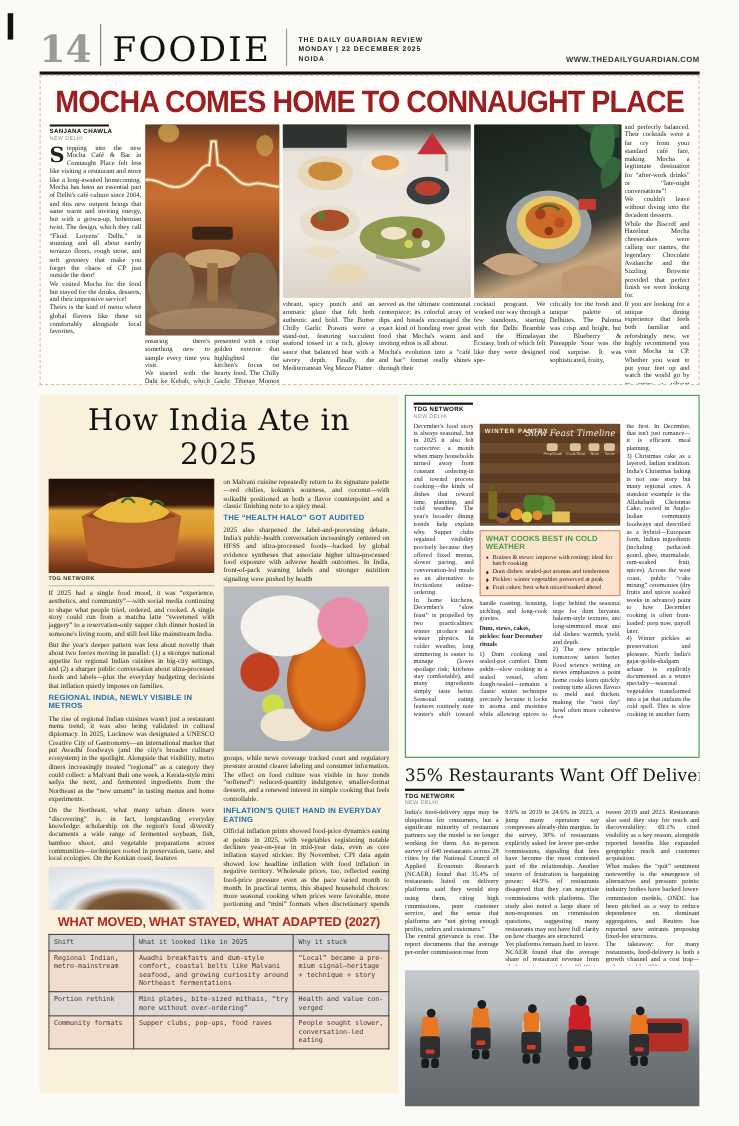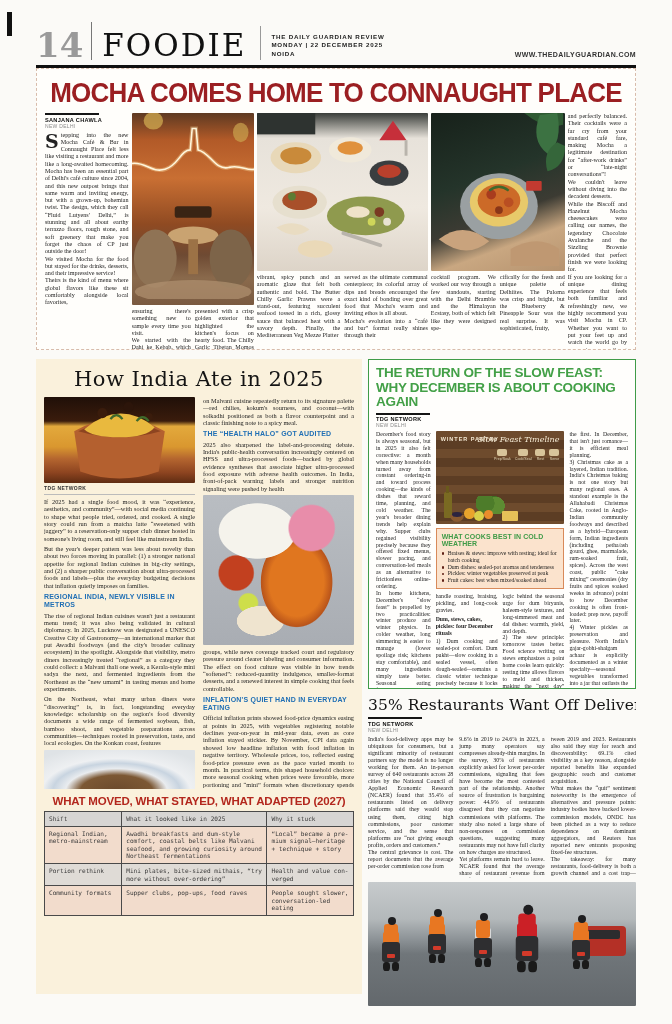--- a/index.html
+++ b/index.html
@@ -35,21 +35,21 @@
   .minirow{display:flex;gap:4px;flex:1;overflow:hidden;margin-top:3px;}
   .minirow .body{flex:1;}
   .dropcap{float:left;font-family:"DejaVu Serif",serif;font-size:19px;line-height:17px;font-weight:bold;padding:1px 2px 0 0;color:#222;}
   
   .interior{height:192px;background:linear-gradient(180deg,#5e3a22 0%,#b25a28 14%,#c96f33 34%,#8f4a22 58%,#6e4a33 74%,#8a6a4c 86%,#7a5a40 100%);}
   .spread{height:158px;background:linear-gradient(180deg,#3a3e3a 0%,#e7e2da 16%,#efe9e0 60%,#ddd4c8 100%);}
   .bowlph{height:158px;background:linear-gradient(160deg,#17211a 0%,#24342a 40%,#3c3b33 62%,#c9a781 78%,#b6936f 100%);}
   
   .midrow{display:flex;gap:6px;margin-top:9px;}
   .india{width:326px;height:635px;background:#faf1dc;padding:6px 8px;box-sizing:border-box;overflow:hidden;}
-  .india h2{margin:2px 0 6px;text-align:center;font-family:"DejaVu Serif",serif;font-weight:normal;font-size:21px;letter-spacing:.5px;color:#141414;}
+  .india h2{margin:2px 0 6px;text-align:center;font-family:"DejaVu Serif",serif;font-weight:normal;font-size:27px;letter-spacing:.5px;color:#141414;}
   .irow{display:flex;gap:8px;height:392px;overflow:hidden;}
   .icol{flex:1;overflow:hidden;}
   .india .body{font-size:6.3px;line-height:7.35px;}
   .cap{font-family:"Liberation Sans",sans-serif;font-size:5px;font-weight:bold;letter-spacing:.4px;color:#333;border-bottom:0.5px solid #bbb;padding:2px 0 3px;margin-bottom:3px;}
   .sub{font-family:"Liberation Sans",sans-serif;font-size:7px;font-weight:bold;color:#1f6fb5;letter-spacing:.2px;margin:4px 0 2px;line-height:8.2px;}
   .biryani{height:86px;background:linear-gradient(180deg,#201008 0%,#3a1c0c 28%,#e3a93c 34%,#d9972f 58%,#b4652f 72%,#8d4420 88%,#5e2c12 100%);}
   .konkan{height:74px;margin-top:3px;background:radial-gradient(ellipse 70% 62% at 48% 55%,#6b4a2c 0%,#7c5834 34%,#e9ecef 48%,#c8d4e0 60%,#eef0f2 70%,#dfe3e6 100%);}
   .thali{height:150px;margin:3px 0;background:radial-gradient(circle at 72% 22%,#e88daa 0 14%,transparent 15%),radial-gradient(ellipse 36% 26% at 36% 24%,#f5f3ec 0 70%,transparent 72%),radial-gradient(ellipse 30% 38% at 62% 58%,#e0761f 0 60%,#b9541a 78%,transparent 80%),radial-gradient(circle at 22% 52%,#c2401f 0 12%,transparent 13%),radial-gradient(ellipse 22% 14% at 38% 84%,#efe4cf 0 70%,transparent 72%),radial-gradient(circle at 30% 72%,#cede4a 0 6%,transparent 7%),linear-gradient(180deg,#b9bdc2,#a9adb3);}
   .tabletitle{text-align:center;font-family:"Liberation Sans",sans-serif;font-weight:bold;font-size:11.5px;letter-spacing:-0.2px;color:#b3271d;margin:6px 0 4px;}
   table.moved{width:100%;border-collapse:collapse;font-family:"DejaVu Sans Mono",monospace;font-size:6.1px;line-height:7.6px;color:#3a3a3a;}
@@ -290,21 +290,20 @@
             <td>Supper clubs, pop-ups, food raves</td>
             <td>People sought slower, conversation-led eating</td>
           </tr>
         </tbody>
           </table>
       </section>
 
       <div class="rightcol">
 
         <section class="slow">
-          <h2>THE RETURN OF THE SLOW FEAST: WHY DECEMBER IS ABOUT COOKING AGAIN</h2>
           <div class="byline">
             <div class="bl-rule"></div>
             <div class="bn">TDG NETWORK</div>
             <div class="bc">NEW DELHI</div>
           </div>
           <div class="srow">
             <div class="scol1">
               <p class="body">December's food story is always seasonal, but in 2025 it also felt corrective: a month when many households turned away from constant ordering-in and toward process cooking—the kinds of dishes that reward time, planning, and cold weather. The year's broader dining trends help explain why. Supper clubs regained visibility precisely because they offered fixed menus, slower pacing, and conversation-led meals as an alternative to frictionless online-ordering.
 In home kitchens, December's “slow feast” is propelled by two practicalities: winter produce and winter physics. In colder weather, long simmering is easier to manage (lower spoilage risk; kitchens stay comfortable), and many ingredients simply taste better. Seasonal eating features routinely note winter's shift toward bitter greens, citrus, and sturdier vegetables—foods that can</p>
             </div>

